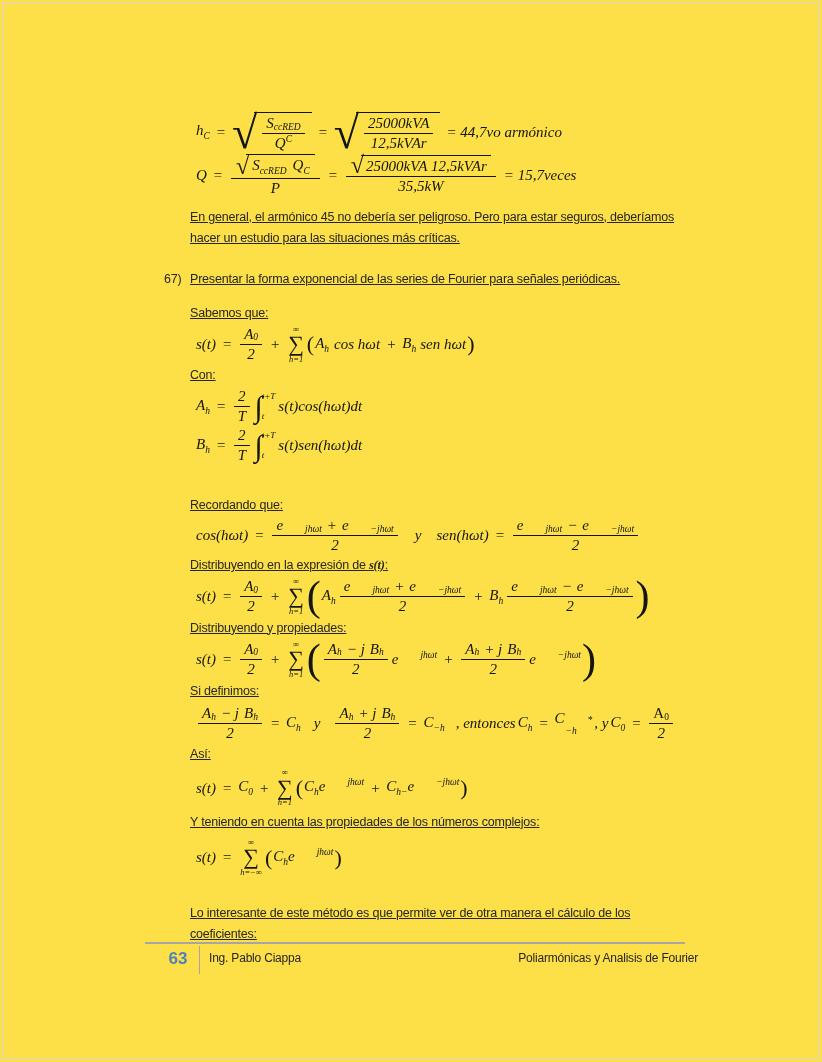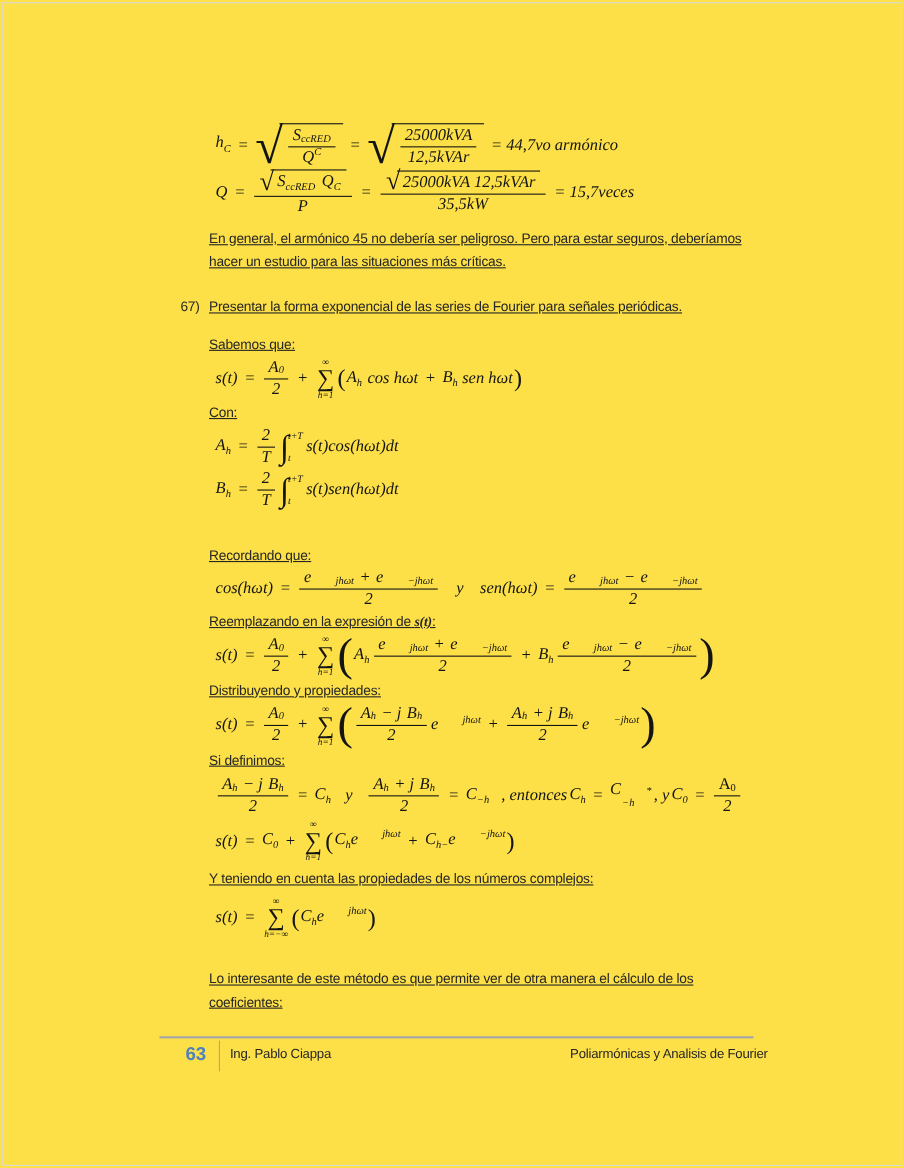--- a/index.html
+++ b/index.html
@@ -216,21 +216,21 @@
             <sup>jhωt</sup>
           <span class="op">−</span>
           <span>e</span>
             <sup>−jhωt</sup>
         </span>
         <span class="den">2</span>
       </span>
     </div>
 
     <div class="label">
-      <span>Reemplazando en la expresión de </span><span class="st-bold">s(t)</span><span>:</span>
+      <span>Distribuyendo en la expresión de </span><span class="st-bold">s(t)</span><span>:</span>
     </div>
 
     <div class="math-line" style="margin:1px 0 1px 5px;">
       <span class="g">s(t)</span>
       <span class="op">=</span>
       <span class="frac">
         <span class="num">
             <span>A</span>
             <sub>0</sub>
           </span>
@@ -354,20 +354,21 @@
       <span class="op">=</span>
       <span class="frac">
         <span class="num up">
             <span>A</span>
             <sub>0</sub>
           </span>
         <span class="den">2</span>
       </span>
     </div>
 
+    <div class="label">Así:</div>
 
     <div class="math-line" style="margin:3px 0 4px 5px;">
       <span class="g">s(t)</span>
       <span class="op">=</span>
       <span class="g"><span>C</span><sub>0</sub></span>
       <span class="op">+</span>
       <span class="sum">
         <span class="lim">∞</span>
         <span class="sigma">∑</span>
         <span class="lim">h=1</span>

